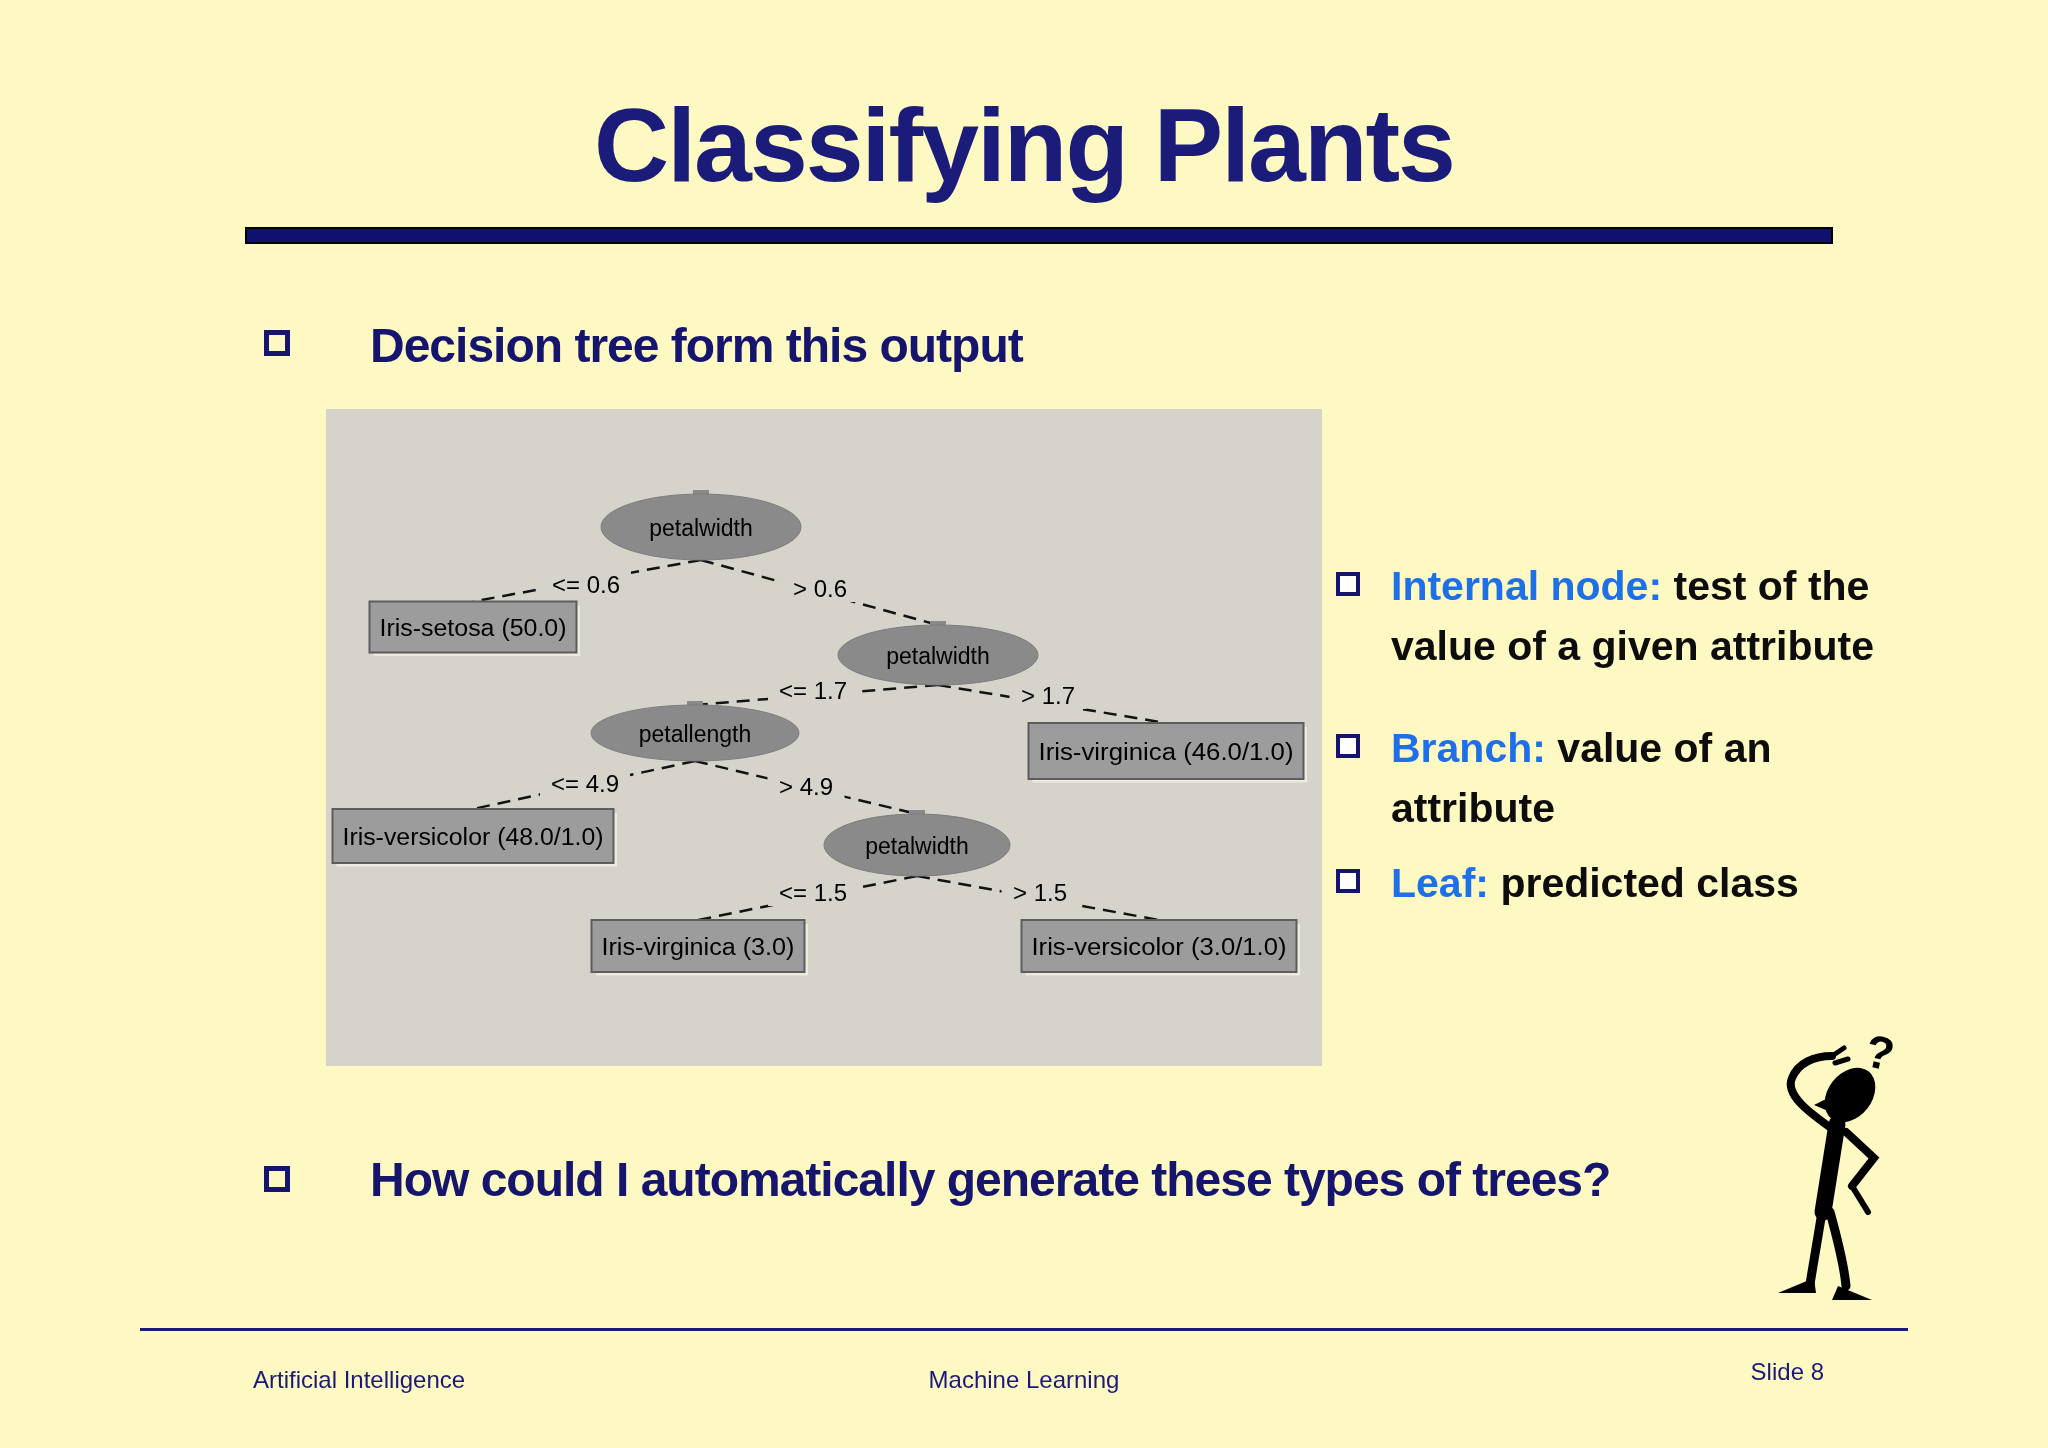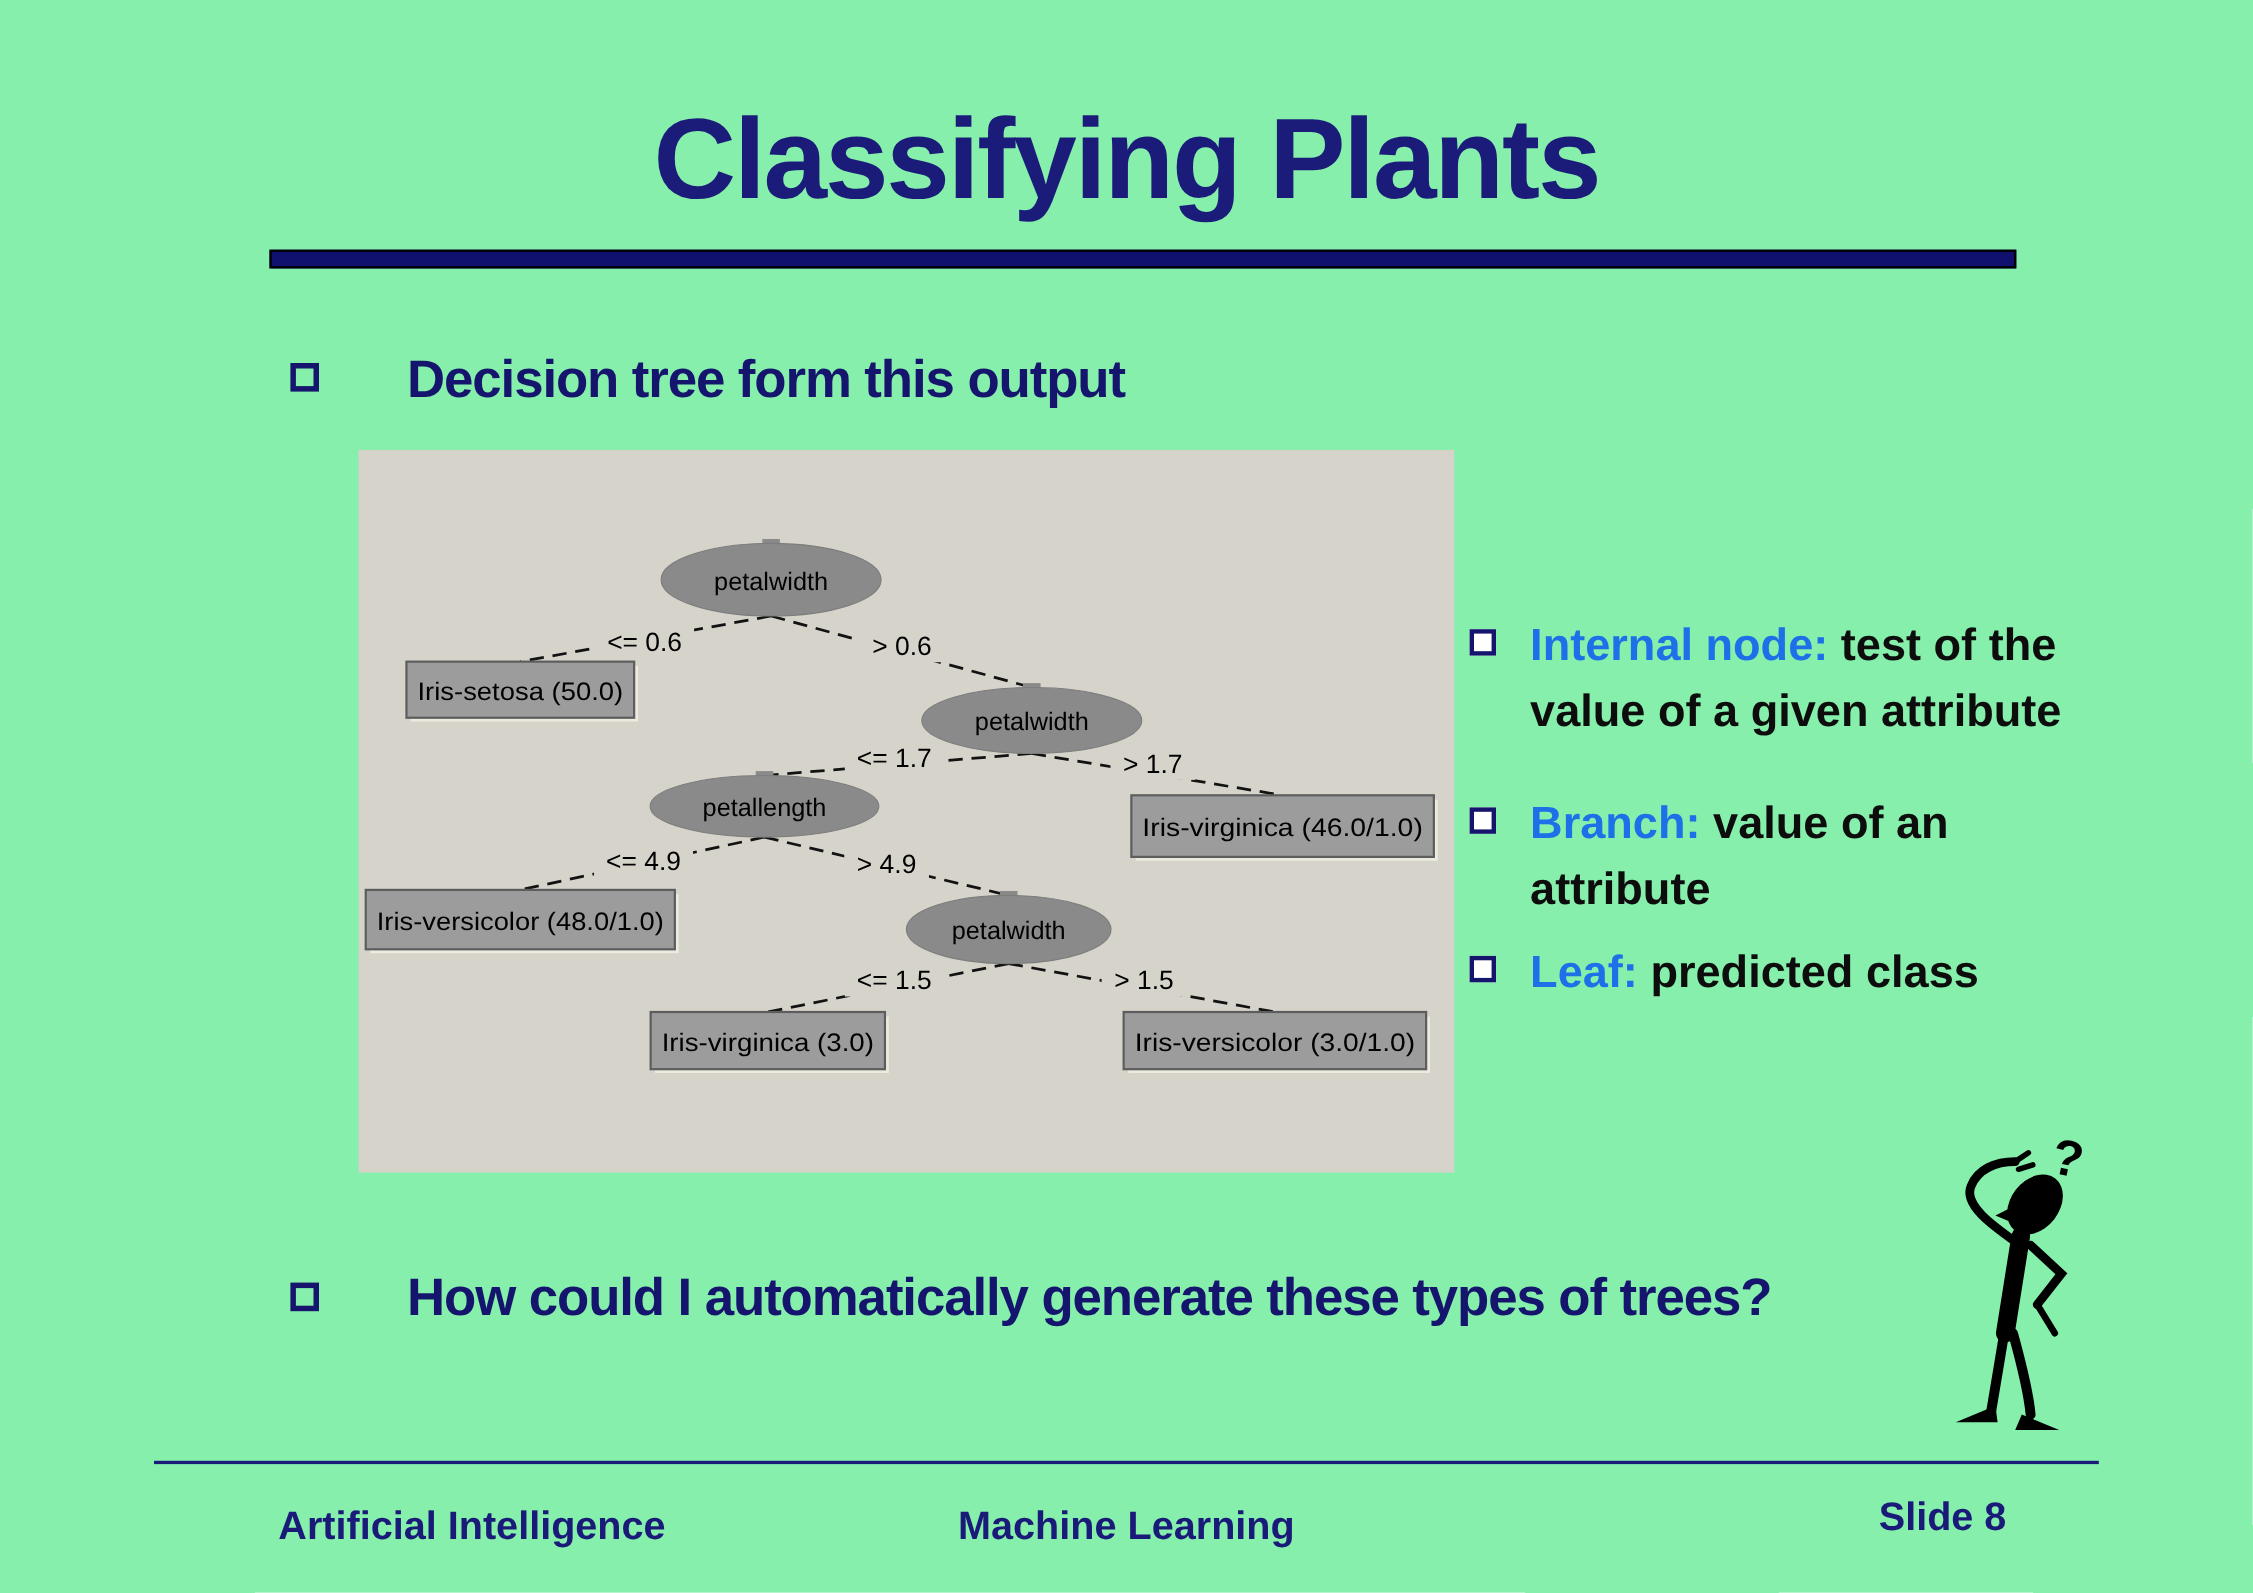--- a/index.html
+++ b/index.html
@@ -1,16 +1,16 @@
 <!DOCTYPE html>
 <html><head>
 <meta charset="utf-8">
 <style>
   html,body{margin:0;padding:0;background:#ffffff;}
-  #slide{position:relative;width:2048px;height:1448px;background:#86efac;overflow:hidden;
+  #slide{position:relative;width:2048px;height:1448px;background:#fef9c3;overflow:hidden;
          font-family:"Liberation Sans",sans-serif;}
 
   .title{position:absolute;left:0;top:86px;width:2048px;text-align:center;
          font-size:104px;font-weight:bold;letter-spacing:-2px;color:#1b1b7a;}
   .title-rule{position:absolute;left:245px;top:227px;width:1584px;height:13px;
          background:#10106e;border:2px solid #000000;}
   .sq{display:inline-block;width:17px;height:17px;border:5px solid #15156e;background:#ffffff;}
   .bullet-sq-main{position:absolute;left:264px;width:16px;height:16px;border:5px solid #15156e;}
   .bullet-text-main{position:absolute;left:370px;white-space:nowrap;
          font-size:48px;font-weight:bold;letter-spacing:-1px;color:#15156e;line-height:52px;}
@@ -26,21 +26,21 @@
   .defs{position:absolute;left:1336px;top:556px;width:570px;}
   .def-item{display:flex;align-items:flex-start;}
   .def-item .sq{margin-top:16px;margin-right:31px;flex:0 0 auto;width:16px;height:16px;border-width:4px;}
   .def-line{font-size:41px;font-weight:bold;color:#0d0d0d;line-height:60px;white-space:nowrap;}
   .term{color:#1e70e8;}
   .def-m1{margin-bottom:42px;}
   .def-m2{margin-bottom:15px;}
 
   .footer-line{position:absolute;left:140px;top:1328px;width:1768px;height:0;
          border-top:3px solid #1a1a78;}
-  .footer-text{position:absolute;font-size:36px;font-weight:bold;color:#1a1a78;white-space:nowrap;}
+  .footer-text{position:absolute;font-size:24px;font-weight:normal;color:#1a1a78;white-space:nowrap;}
   .footer-left{left:253px;top:1366px;}
   .footer-center{left:0;top:1366px;width:2048px;text-align:center;}
   .footer-right{right:224px;top:1358px;}
 
   .figure{position:absolute;left:1762px;top:1016px;width:160px;height:300px;}
   .fig-stroke{stroke:#000;fill:none;stroke-linecap:round;}
   .qmark{font-family:"Liberation Sans",sans-serif;font-size:46px;font-weight:bold;fill:#000;}
 </style>
 </head>
 <body>

